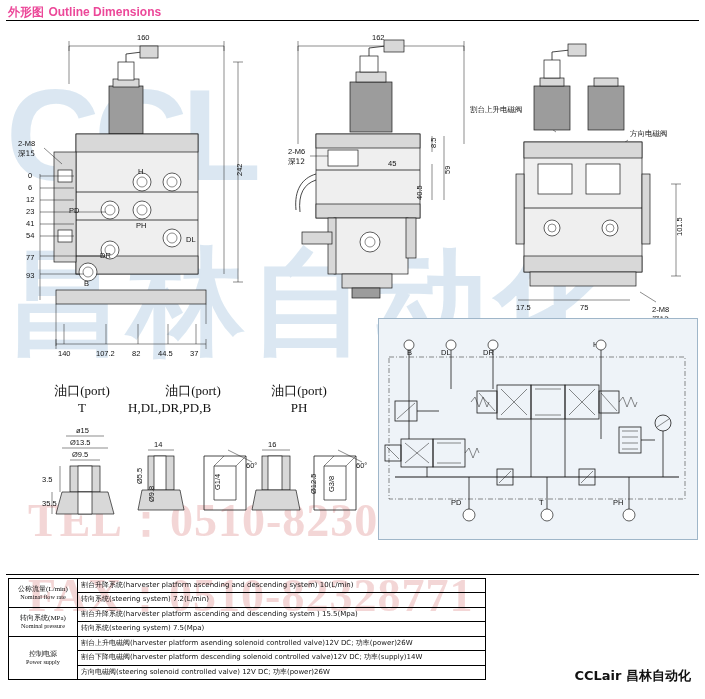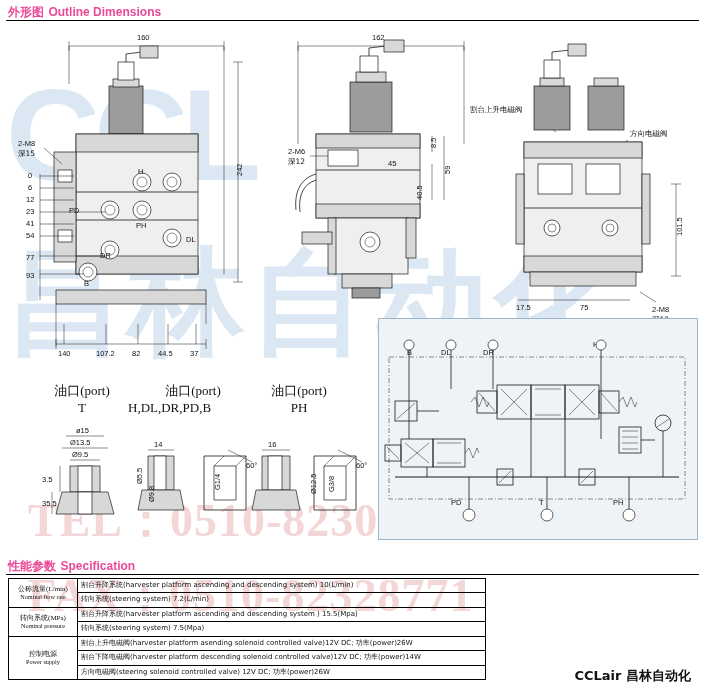--- a/index.html
+++ b/index.html
@@ -450,24 +450,20 @@
       <path class="ln" d="M70 34 L112 34 L112 88 L70 88 Z" fill="#e4e4e4"></path>
       <path class="fillw" d="M80 44 L102 44 L102 78 L80 78 Z"></path>
       <path class="lnt" d="M80 44 L90 34 M102 44 L112 34"></path>
       <text class="txt" x="72" y="72" transform="rotate(-90 72,72)">Ø12.5</text>
       <text class="txt" x="90" y="70" transform="rotate(-90 90,70)">G3/8</text>
       <text class="txt" x="112" y="46">60°</text>
       <line class="dim" x1="94" y1="28" x2="118" y2="40"></line>
     </svg>
   </div>
 
-  <div class="abs" style="left:8px;top:556px;">
-    <span class="sec-title cn">性能参数</span>
-    <span class="sec-title en">Specification</span>
-  </div>
   <div class="abs hr" style="left:6px;top:574px;width:693px;"></div>
 
   <table class="spec">
     <tbody>
       <tr>
         <td class="hdr" rowspan="2">
           <div>公称流量(L/min)</div>
           <div class="en">Nominal flow rate</div>
         </td>
         <td class="val">割台升降系统(harvester platform ascending and descending system)  10(L/min)</td>
@@ -488,21 +484,21 @@
       </tr>
 
       <tr>
         <td class="hdr" rowspan="3">
           <div>控制电源</div>
           <div class="en">Power supply</div>
         </td>
         <td class="val">割台上升电磁阀(harvester platform asending solenoid controlled valve)12V DC; 功率(power)26W</td>
       </tr>
       <tr>
-        <td class="val">割台下降电磁阀(harvester platform descending solenoid controlled valve)12V DC; 功率(power)14W</td>
+        <td class="val">割台下降电磁阀(harvester platform descending solenoid controlled valve)12V DC; 功率(supply)14W</td>
       </tr>
       <tr>
         <td class="val">方向电磁阀(steering solenoid controlled valve) 12V DC; 功率(power)26W</td>
       </tr>
     </tbody>
   </table>
 
   <div class="brand">CCLair 昌林自动化</div>
 
 </div>

